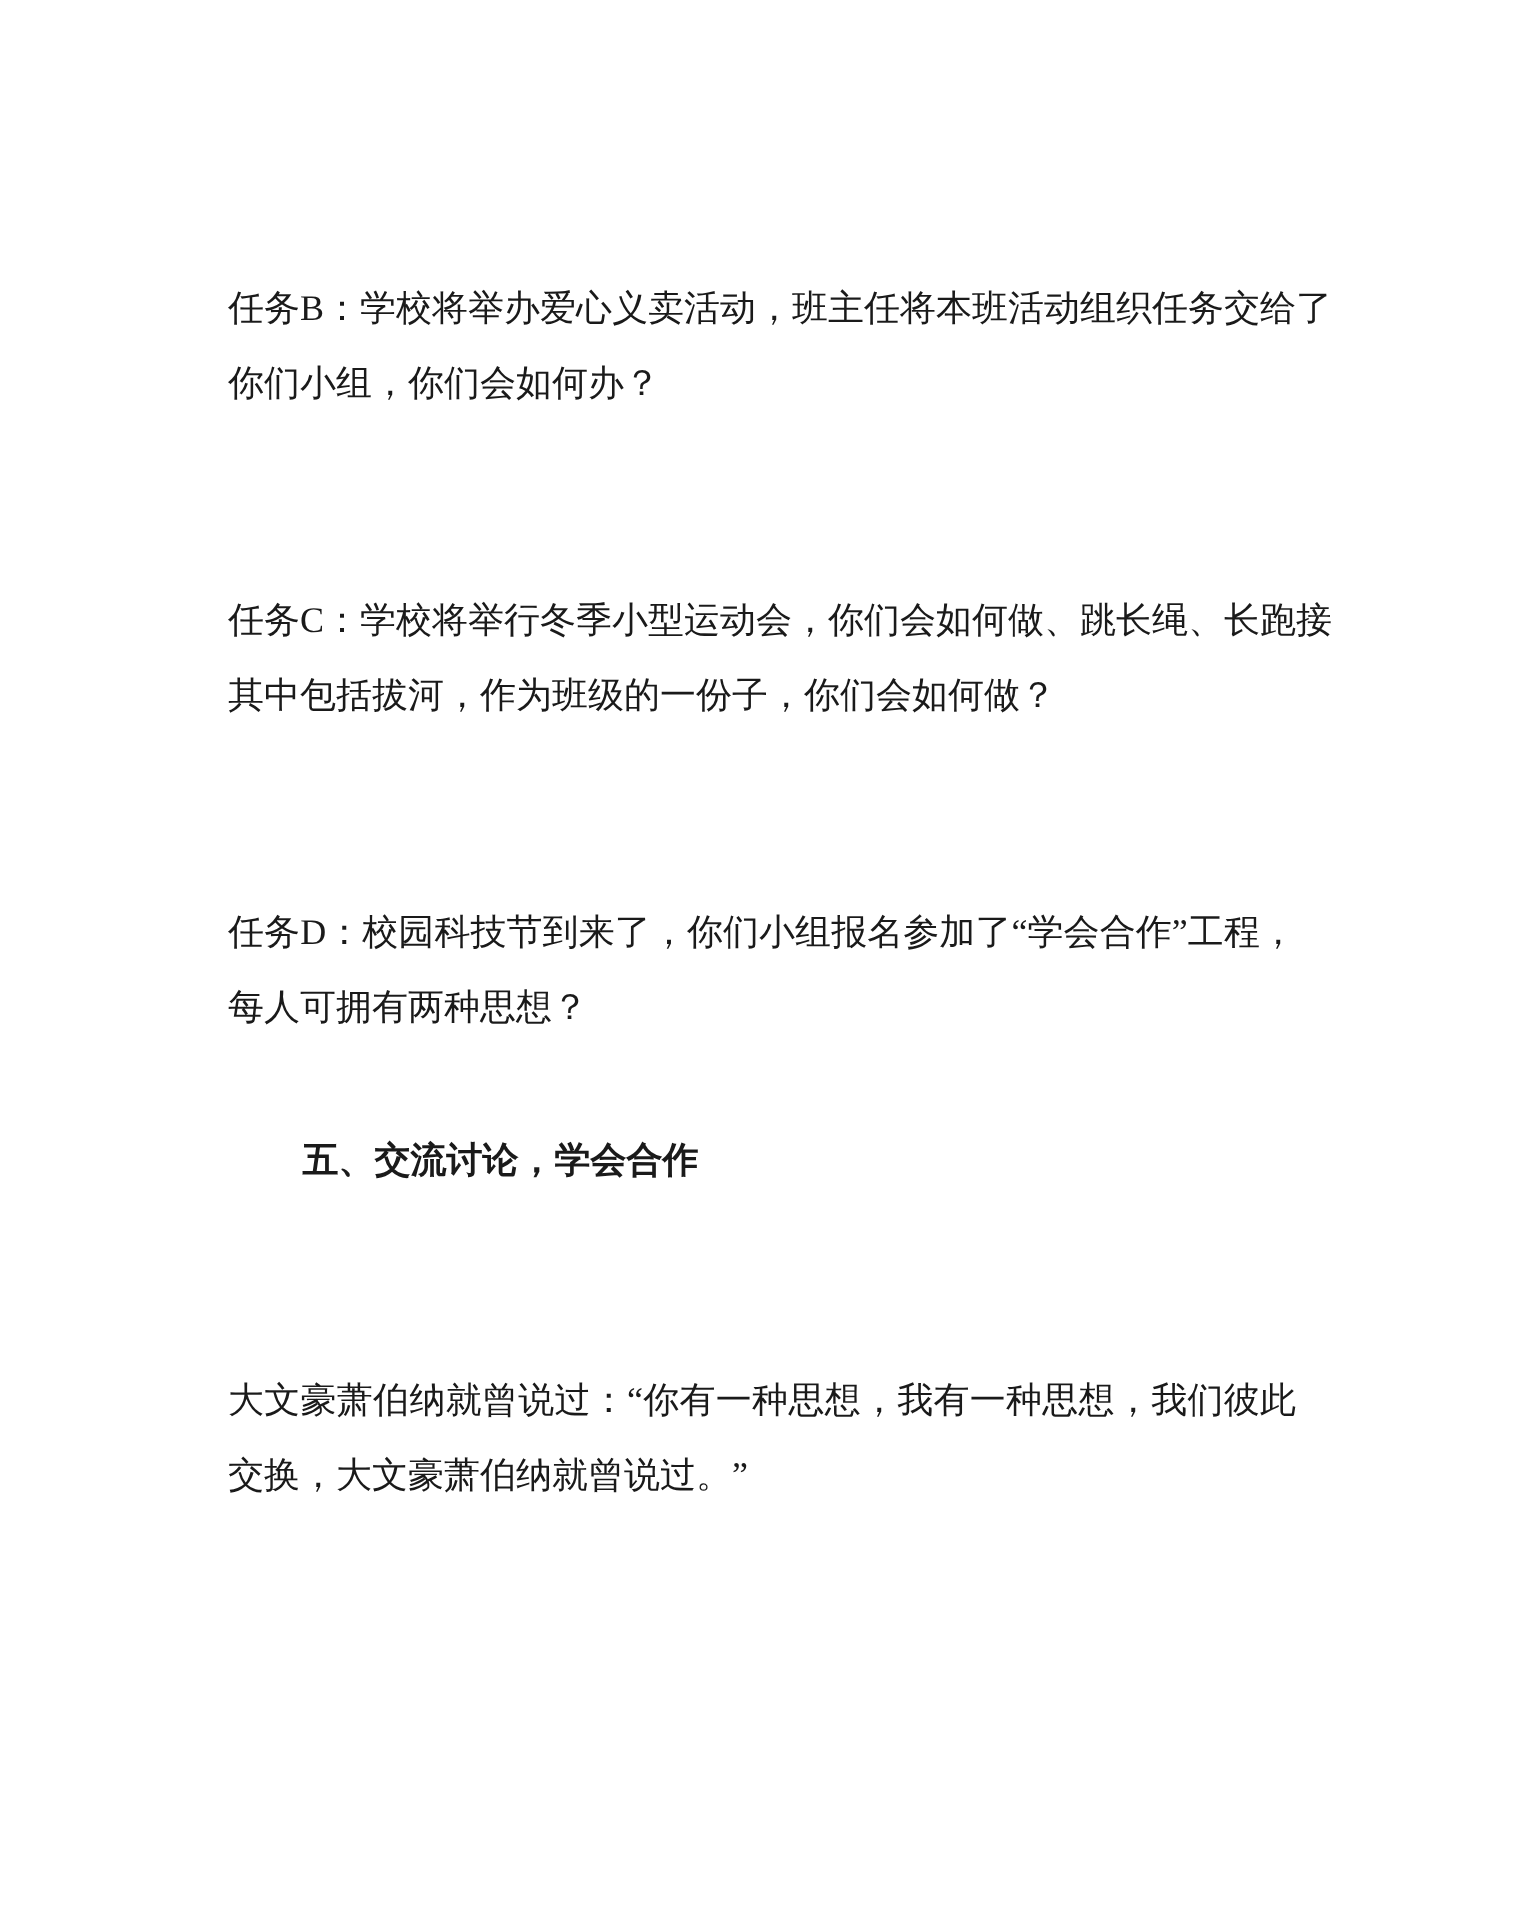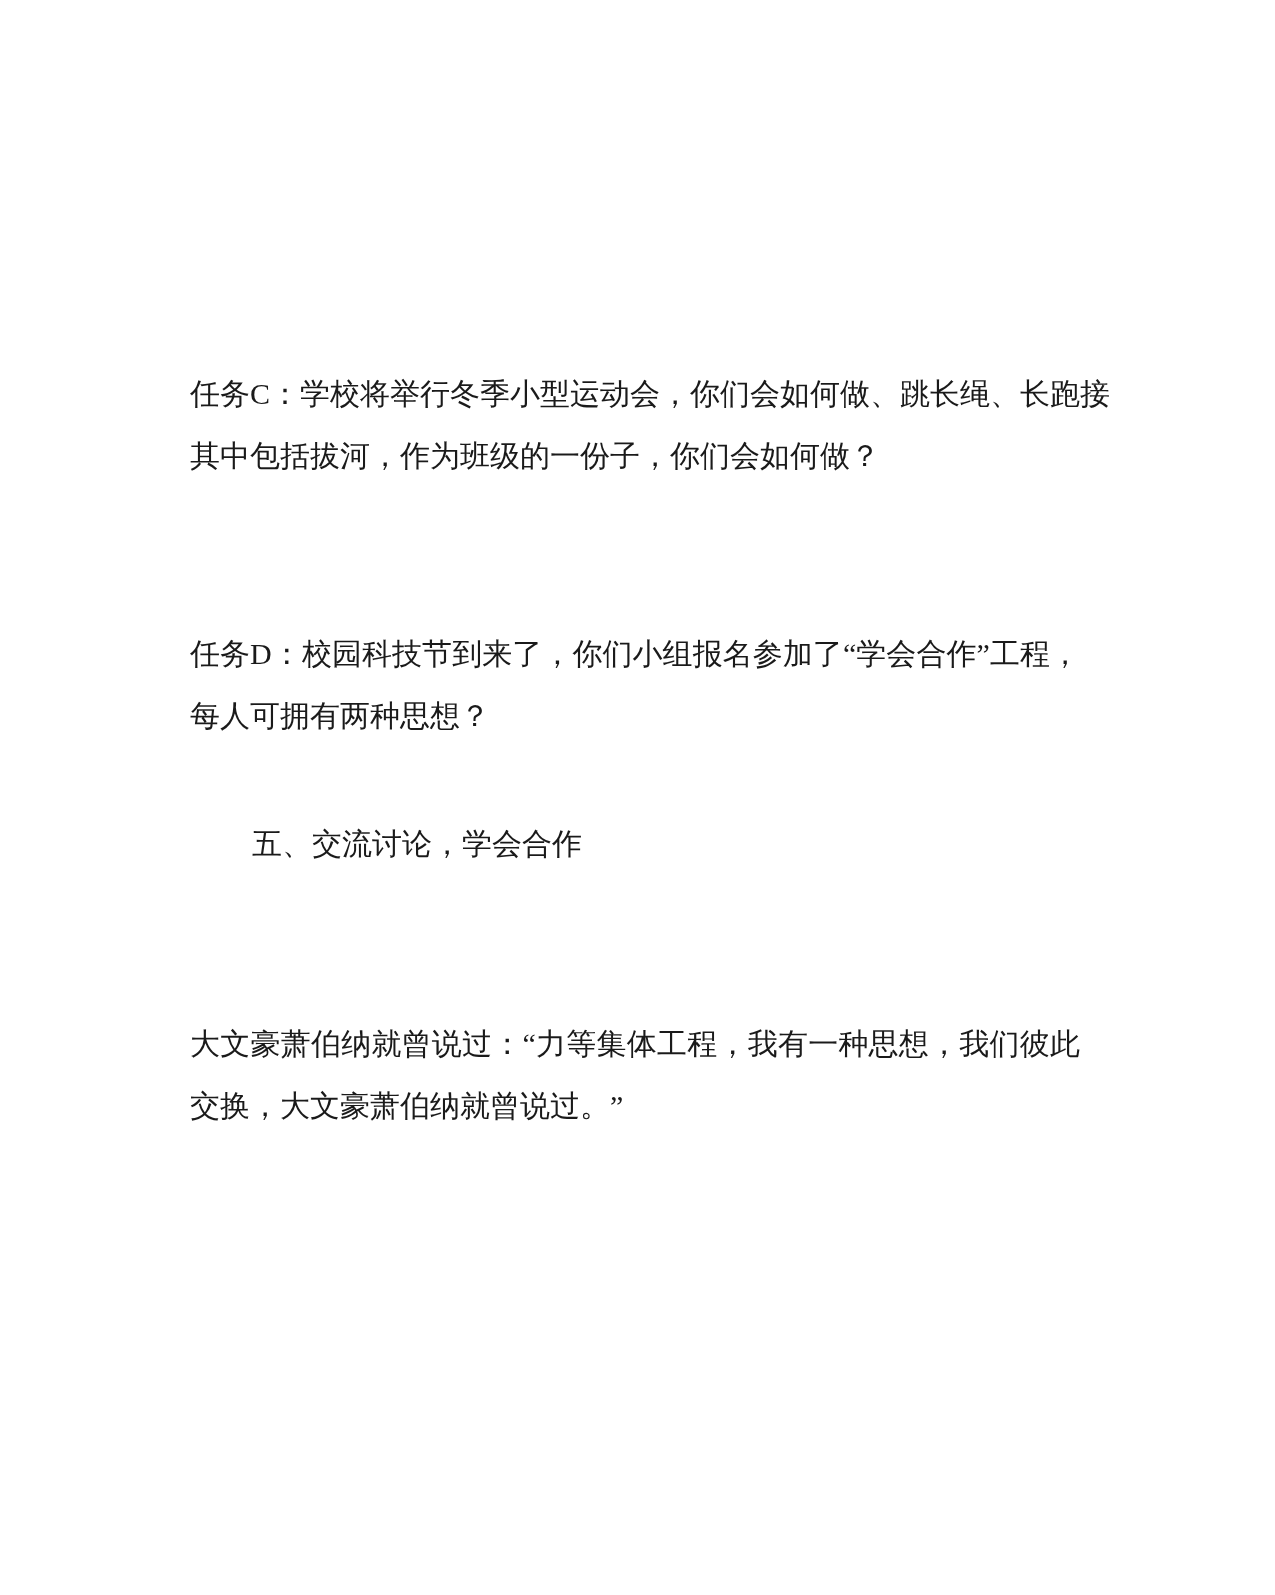--- a/index.html
+++ b/index.html
@@ -42,40 +42,45 @@
     margin-top: 136px;
   }
   .gap-heading {
     margin-top: 66px;
   }
   .gap-quote {
     margin-top: 138px;
   }
   .heading {
     text-indent: 62px; 
+    font-weight: bold;
   }
 </style>
 </head>
 <body>
 
 <div class="page">
   <div class="content">
 
+    <p class="para">
+      <span class="line fill">任务B：学校将举办爱心义卖活动，班主任将本班活动组织任务交给了</span>
+      <span class="line">你们小组，你们会如何办？</span>
+    </p>
 
     <p class="para gap-task">
       <span class="line fill">任务C：学校将举行冬季小型运动会，你们会如何做、跳长绳、长跑接</span>
       <span class="line">其中包括拔河，作为班级的一份子，你们会如何做？</span>
     </p>
 
     <p class="para gap-task">
       <span class="line fill">任务D：校园科技节到来了，你们小组报名参加了“学会合作”工程，</span>
       <span class="line">每人可拥有两种思想？</span>
     </p>
 
     <p class="para heading gap-heading">五、交流讨论，学会合作</p>
 
     <p class="para gap-quote">
-      <span class="line fill">大文豪萧伯纳就曾说过：“力等集体工程，我有一种思想，我们彼此</span>
+      <span class="line fill">大文豪萧伯纳就曾说过：“你有一种思想，我有一种思想，我们彼此</span>
       <span class="line">交换，大文豪萧伯纳就曾说过。”</span>
     </p>
 
   </div>
 </div>
 
 </body></html>

